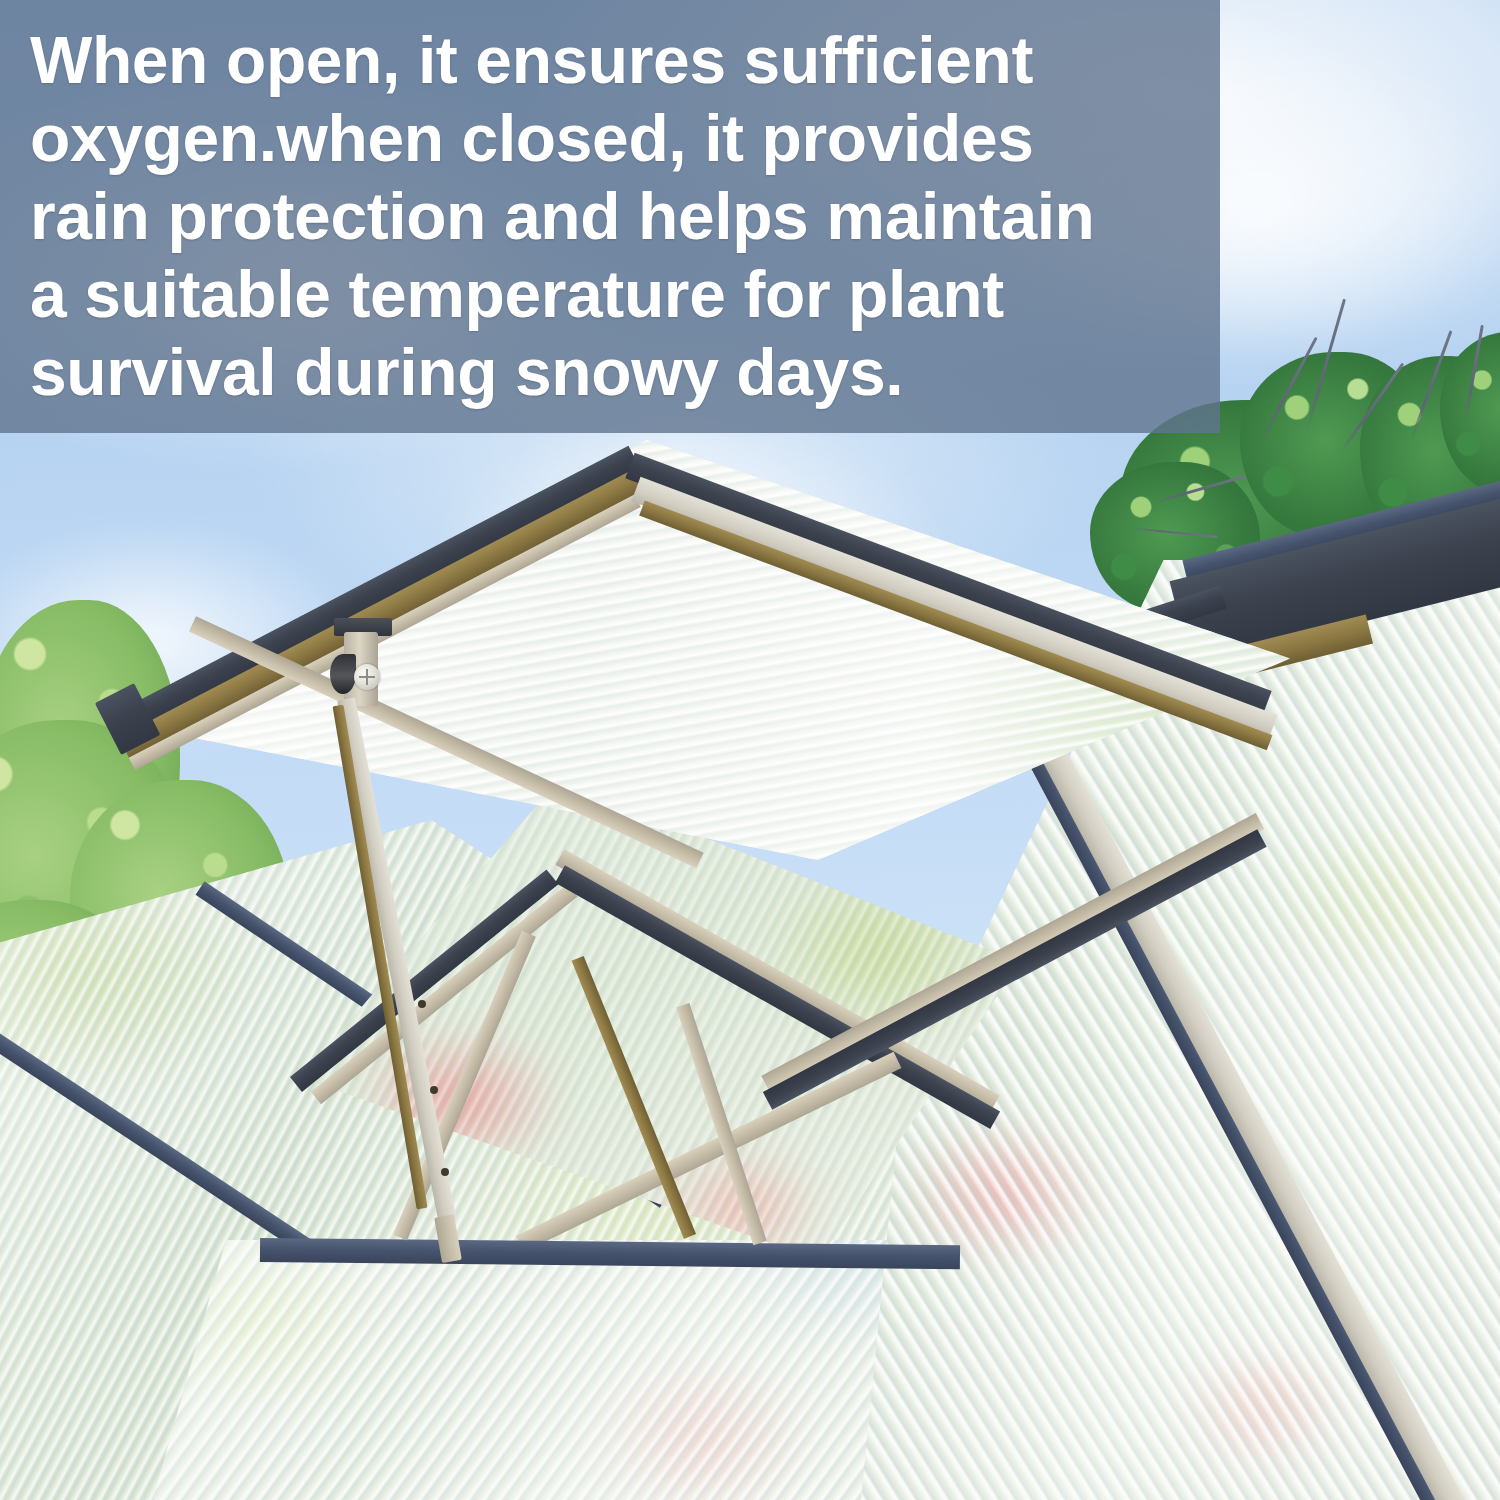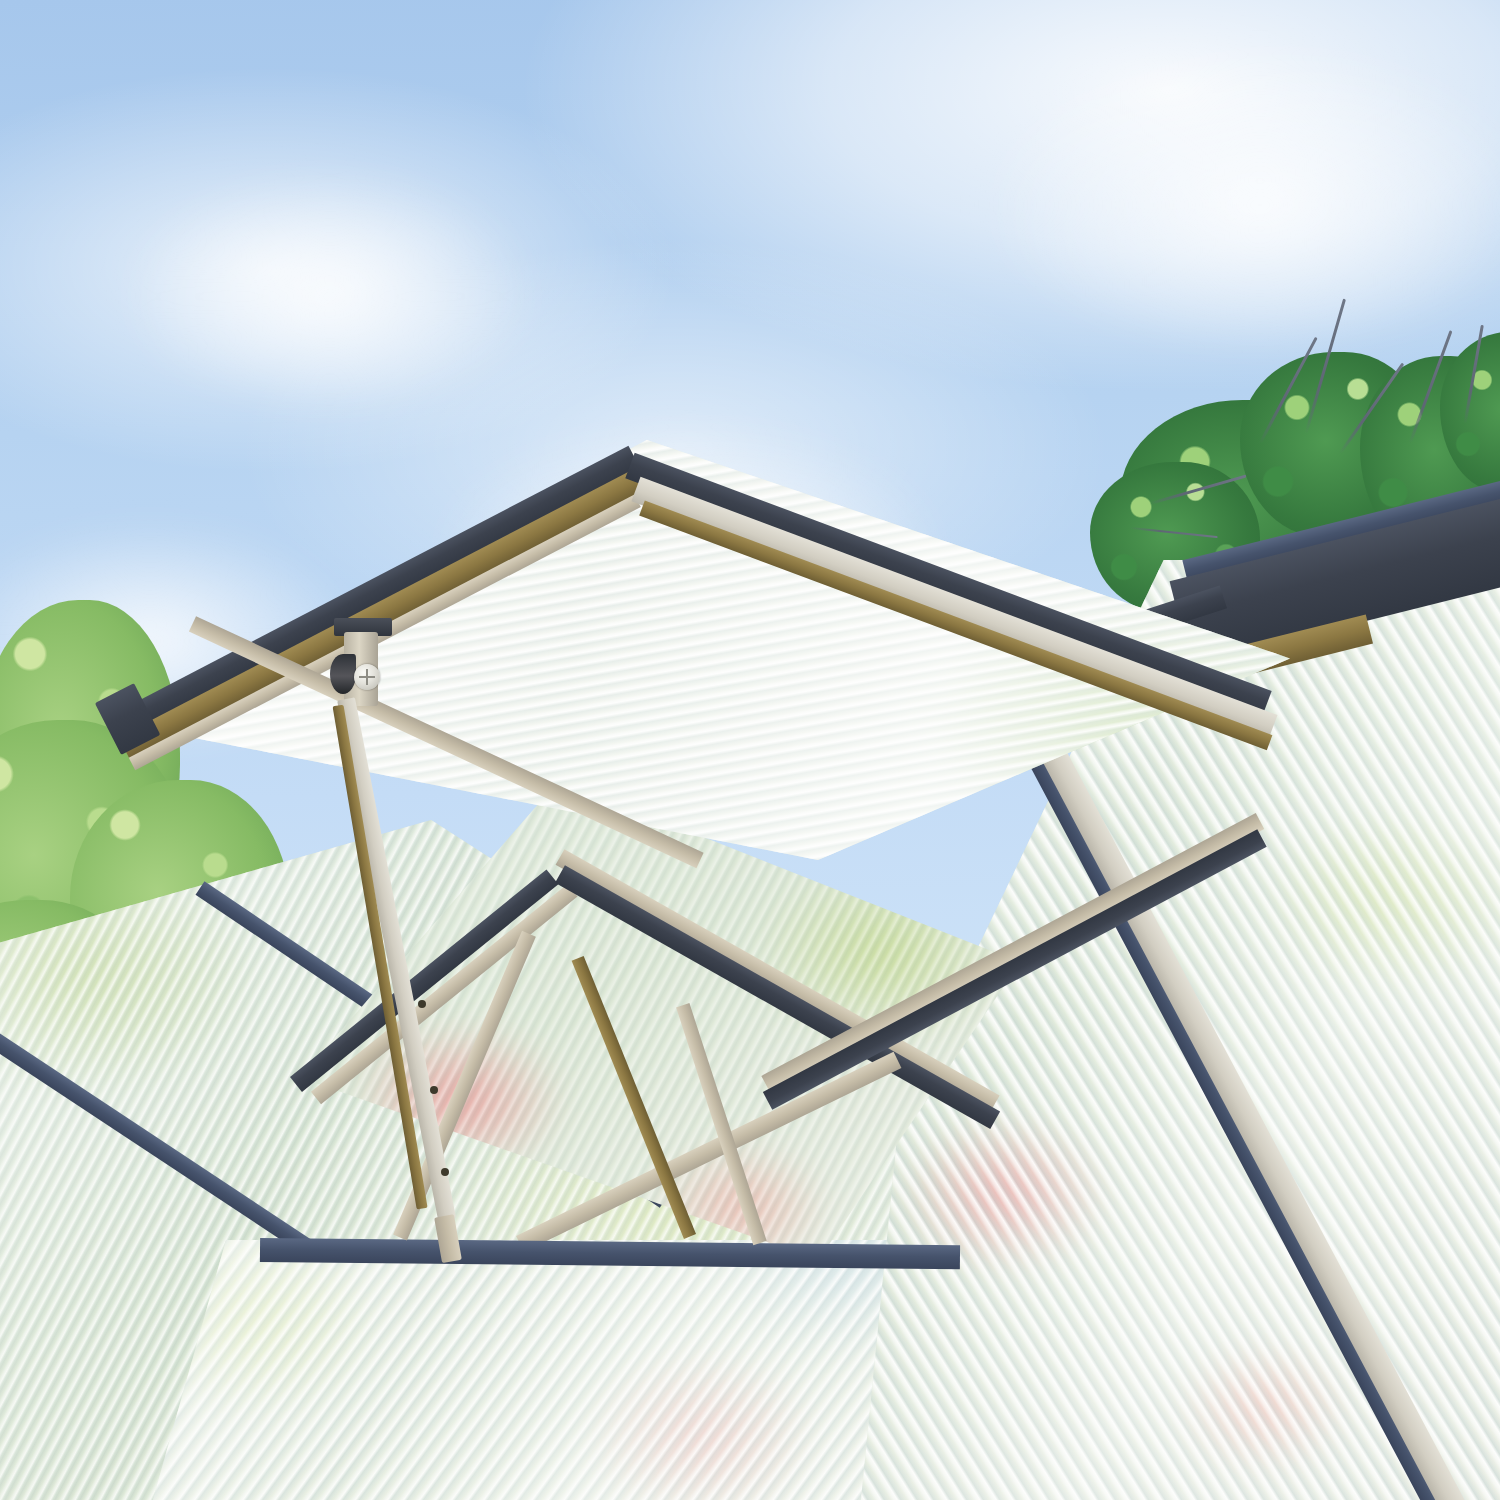--- a/index.html
+++ b/index.html
@@ -332,14 +332,21 @@
 
   <div class="bar bar-pale" style="left:346px; top:690px; width:530px; height:18px; transform:rotate(79deg); border-radius:2px;"></div>
 
   <div class="bar bar-bronze" style="left:338px; top:700px; width:510px; height:11px; transform:rotate(80.5deg); border-radius:2px;"></div>
   <div style="position:absolute; left:418px; top:1000px; width:8px; height:8px; border-radius:50%; background:#3e3a2c;"></div>
   <div style="position:absolute; left:430px; top:1086px; width:8px; height:8px; border-radius:50%; background:#3e3a2c;"></div>
   <div style="position:absolute; left:441px; top:1168px; width:8px; height:8px; border-radius:50%; background:#3e3a2c;"></div>
 
   <div class="bar bar-tan" style="left:444px; top:1206px; width:46px; height:20px; transform:rotate(80deg); border-radius:2px;"></div>
 
+  <div id="caption-overlay">
+    <p id="caption-text">When open, it ensures sufficient
+oxygen.when closed, it provides
+rain protection and helps maintain
+a suitable temperature for plant
+survival during snowy days.</p>
+  </div>
 
 </div>
 
 </body></html>

